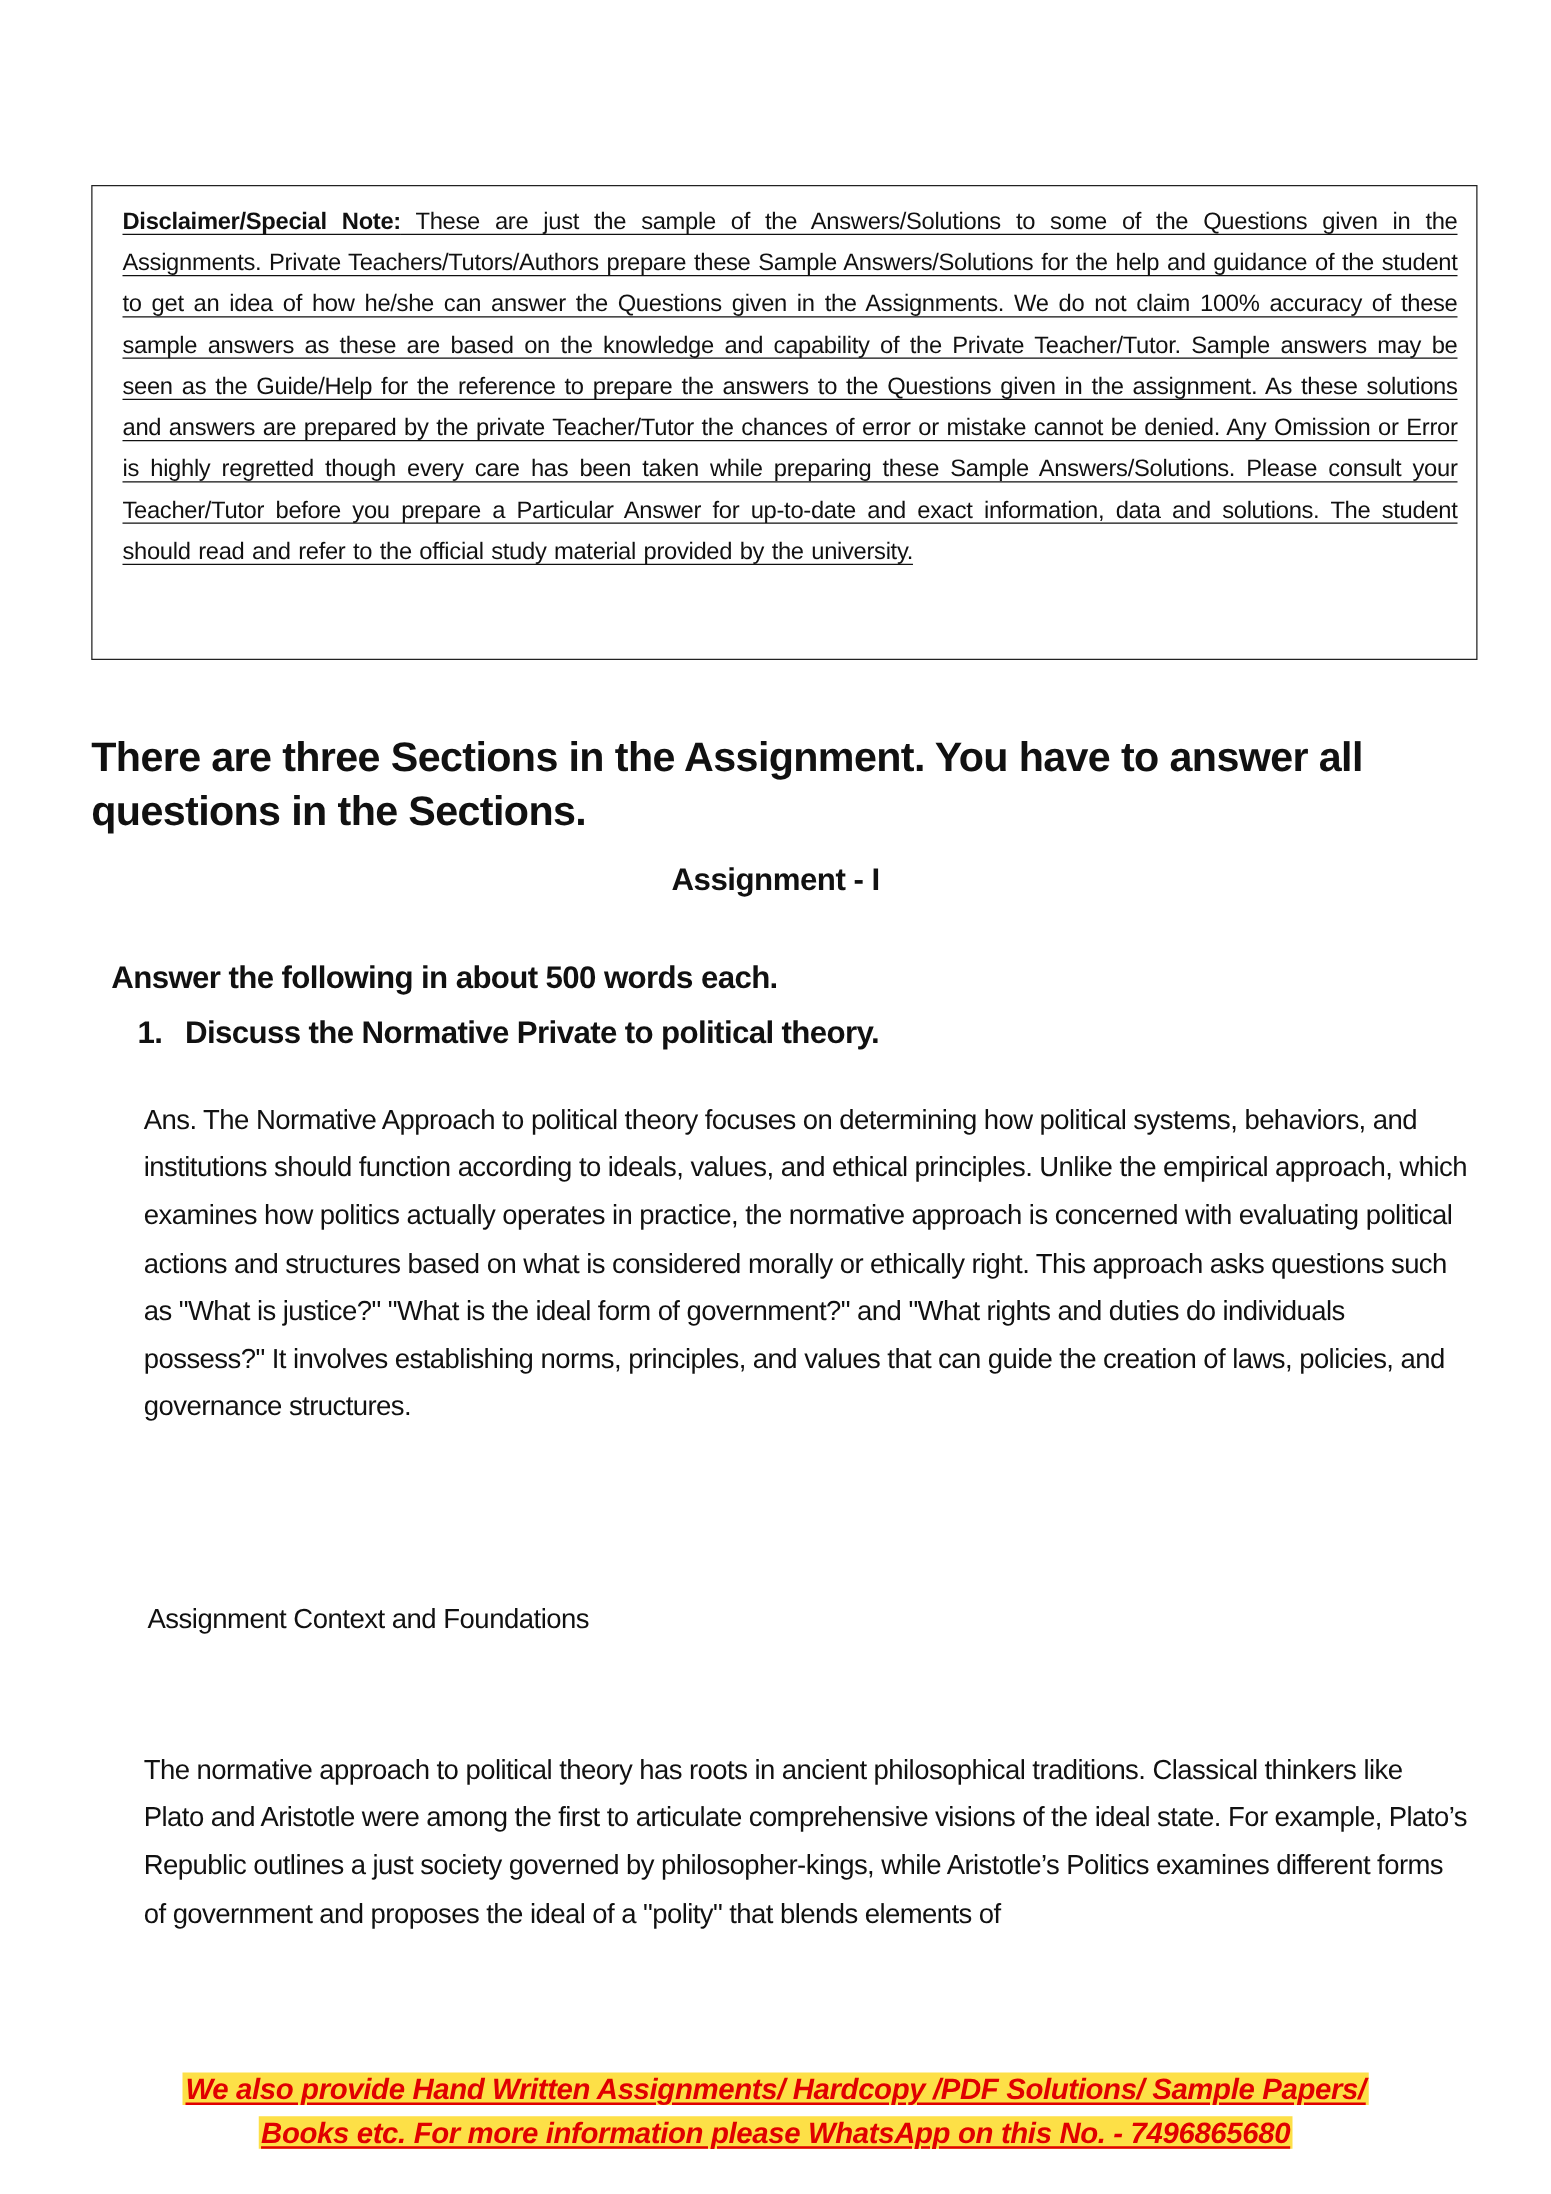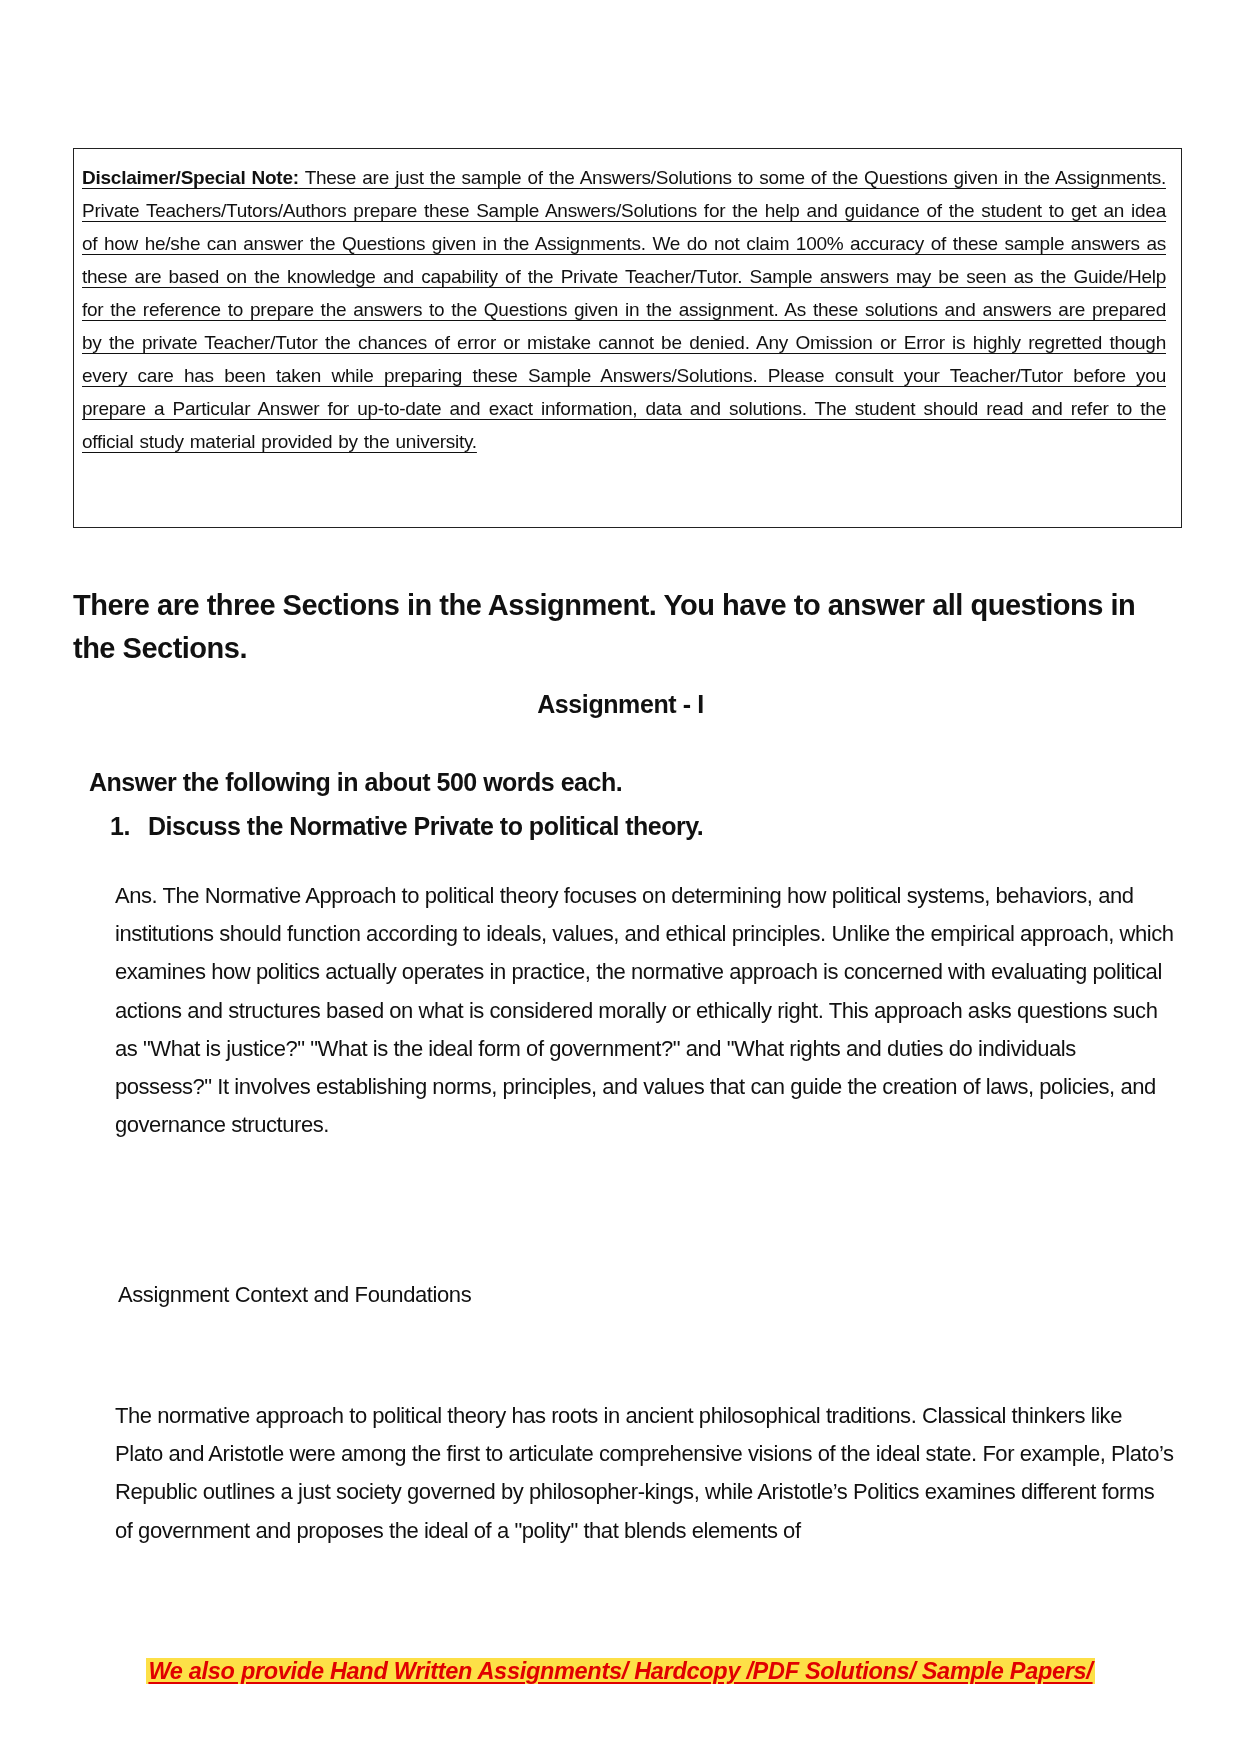--- a/index.html
+++ b/index.html
@@ -3,31 +3,31 @@
   <meta charset="utf-8">
   <style>
     html, body { margin: 0; padding: 0; background: #ffffff; }
     body {
       width: 1241px; height: 1755px; position: relative; overflow: hidden;
       font-family: "Liberation Sans", "DejaVu Sans", sans-serif; color: #111;
     }
     .disclaimer-box {
       position: absolute; left: 73px; top: 148px; width: 1109px; height: 380px;
       border: 1.5px solid #222; box-sizing: border-box;
-      padding: 12px 15px 10px 8px;
+      padding: 12px 15px 10px 24px;
     }
     .disclaimer-text {
       font-size: 19px; line-height: 33px; text-align: justify;
       text-decoration: underline; text-underline-offset: 4px; text-decoration-thickness: 1px;
       letter-spacing: -0.25px; word-spacing: 1px; margin: 0;
     }
     .disclaimer-text b { font-weight: bold; }
     .intro {
       position: absolute; left: 73px; top: 584px; width: 1080px;
-      font-size: 29px; font-weight: bold; line-height: 43px; letter-spacing: -0.5px; margin: 0;
+      font-size: 33px; font-weight: bold; line-height: 43px; letter-spacing: -0.5px; margin: 0;
     }
     .assign-title {
       position: absolute; left: 0; width: 1241px; top: 690px; text-align: center;
       font-size: 25px; font-weight: bold; margin: 0; letter-spacing: -0.4px;
     }
     .answer-instr {
       position: absolute; left: 73px; top: 752px;
       font-size: 25px; font-weight: bold; margin: 16px; letter-spacing: -0.5px;
     }
     .question {
@@ -68,13 +68,14 @@
 <p class="question"><span class="qnum">1.</span><span>Discuss the Normative Private to political theory.</span></p>
 
 <p class="para p1">Ans. The Normative Approach to political theory focuses on determining how political systems, behaviors, and institutions should function according to ideals, values, and ethical principles. Unlike the empirical approach, which examines how politics actually operates in practice, the normative approach is concerned with evaluating political actions and structures based on what is considered morally or ethically right. This approach asks questions such as "What is justice?" "What is the ideal form of government?" and "What rights and duties do individuals possess?" It involves establishing norms, principles, and values that can guide the creation of laws, policies, and governance structures.</p>
 
 <p class="subhead">Assignment Context and Foundations</p>
 
 <p class="para p2">The normative approach to political theory has roots in ancient philosophical traditions. Classical thinkers like Plato and Aristotle were among the first to articulate comprehensive visions of the ideal state. For example, Plato’s Republic outlines a just society governed by philosopher-kings, while Aristotle’s Politics examines different forms of government and proposes the ideal of a "polity" that blends elements of</p>
 
 <div class="footer">
   <span>We also provide Hand Written Assignments/ Hardcopy /PDF Solutions/ Sample Papers/</span><br>
+  <span>Books etc. For more information please WhatsApp on this No. - 7496865680</span>
 </div>
 
 </body></html>

